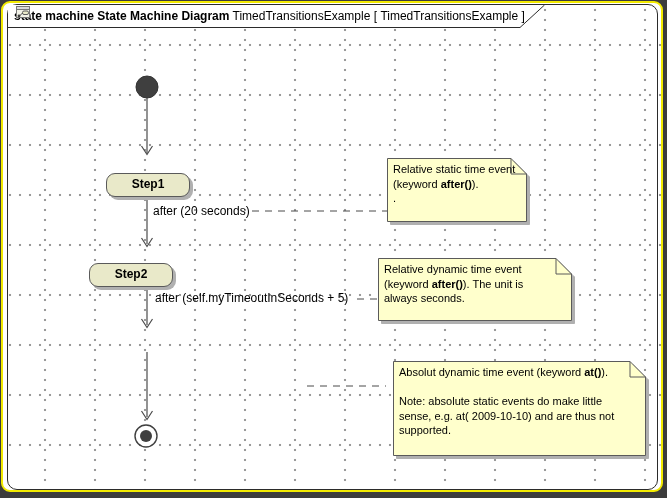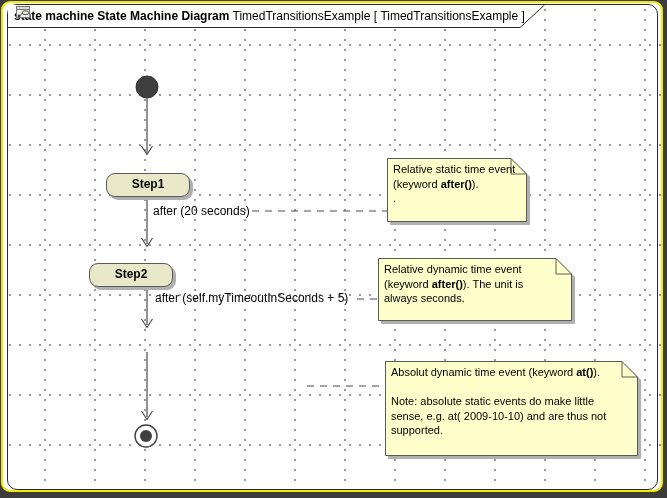--- a/index.html
+++ b/index.html
@@ -106,21 +106,21 @@
   <div class="note" style="left:378px;top:258px;width:194px;height:63px;">
     <svg width="194" height="63">
       <path d="M0.5,0.5 H178 L193.5,16 V62.5 H0.5 Z" fill="var(--note-fill)" stroke="var(--note-border)"></path>
       <polyline points="178,0.5 178,16 193.5,16" fill="none" stroke="var(--note-border)"></polyline>
     </svg>
     <div class="ntext"><span>Relative dynamic time event
 (keyword </span><span class="b">after()</span><span>). The unit is
 always seconds.</span></div>
   </div>
 
-  <div class="note" style="left:385px;top:361px;width:253px;height:86px;">
+  <div class="note" style="left:393px;top:361px;width:253px;height:86px;">
     <svg width="253" height="95">
       <path d="M0.5,0.5 H237 L252.5,16 V94.5 H0.5 Z" fill="var(--note-fill)" stroke="var(--note-border)"></path>
       <polyline points="237,0.5 237,16 252.5,16" fill="none" stroke="var(--note-border)"></polyline>
     </svg>
     <div class="ntext"><span>Absolut dynamic time event (keyword </span><span class="b">at()</span><span>).
 
 Note: absolute static events do make little
 sense, e.g. at( 2009-10-10) and are thus not
 supported.</span></div>
   </div>

